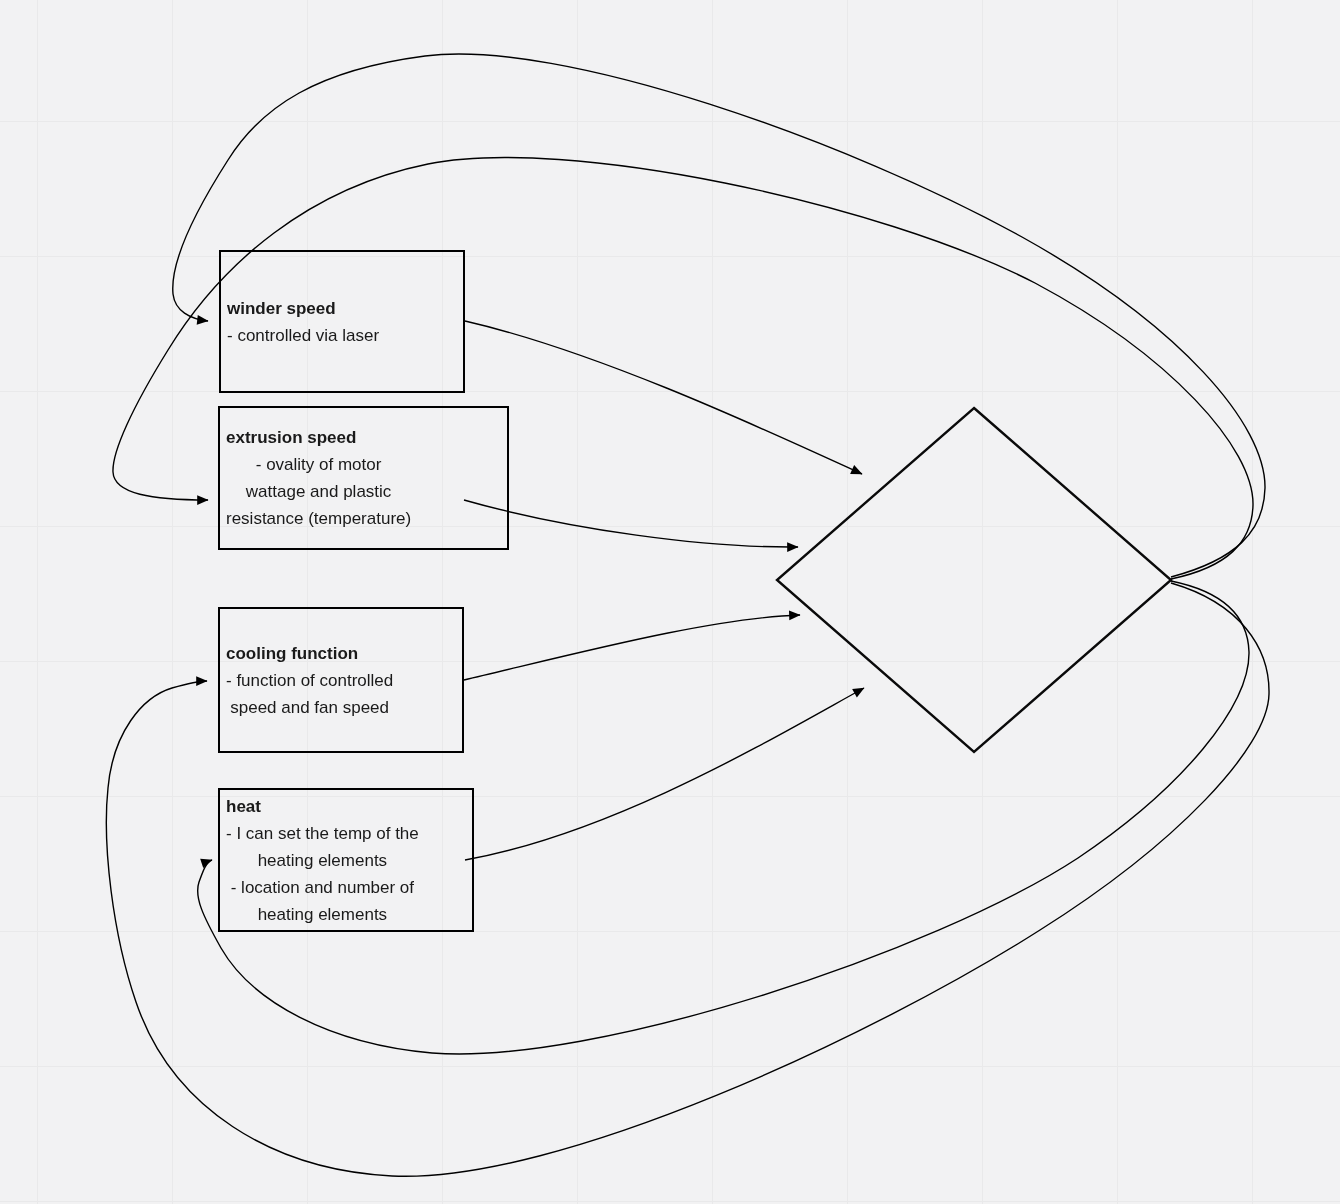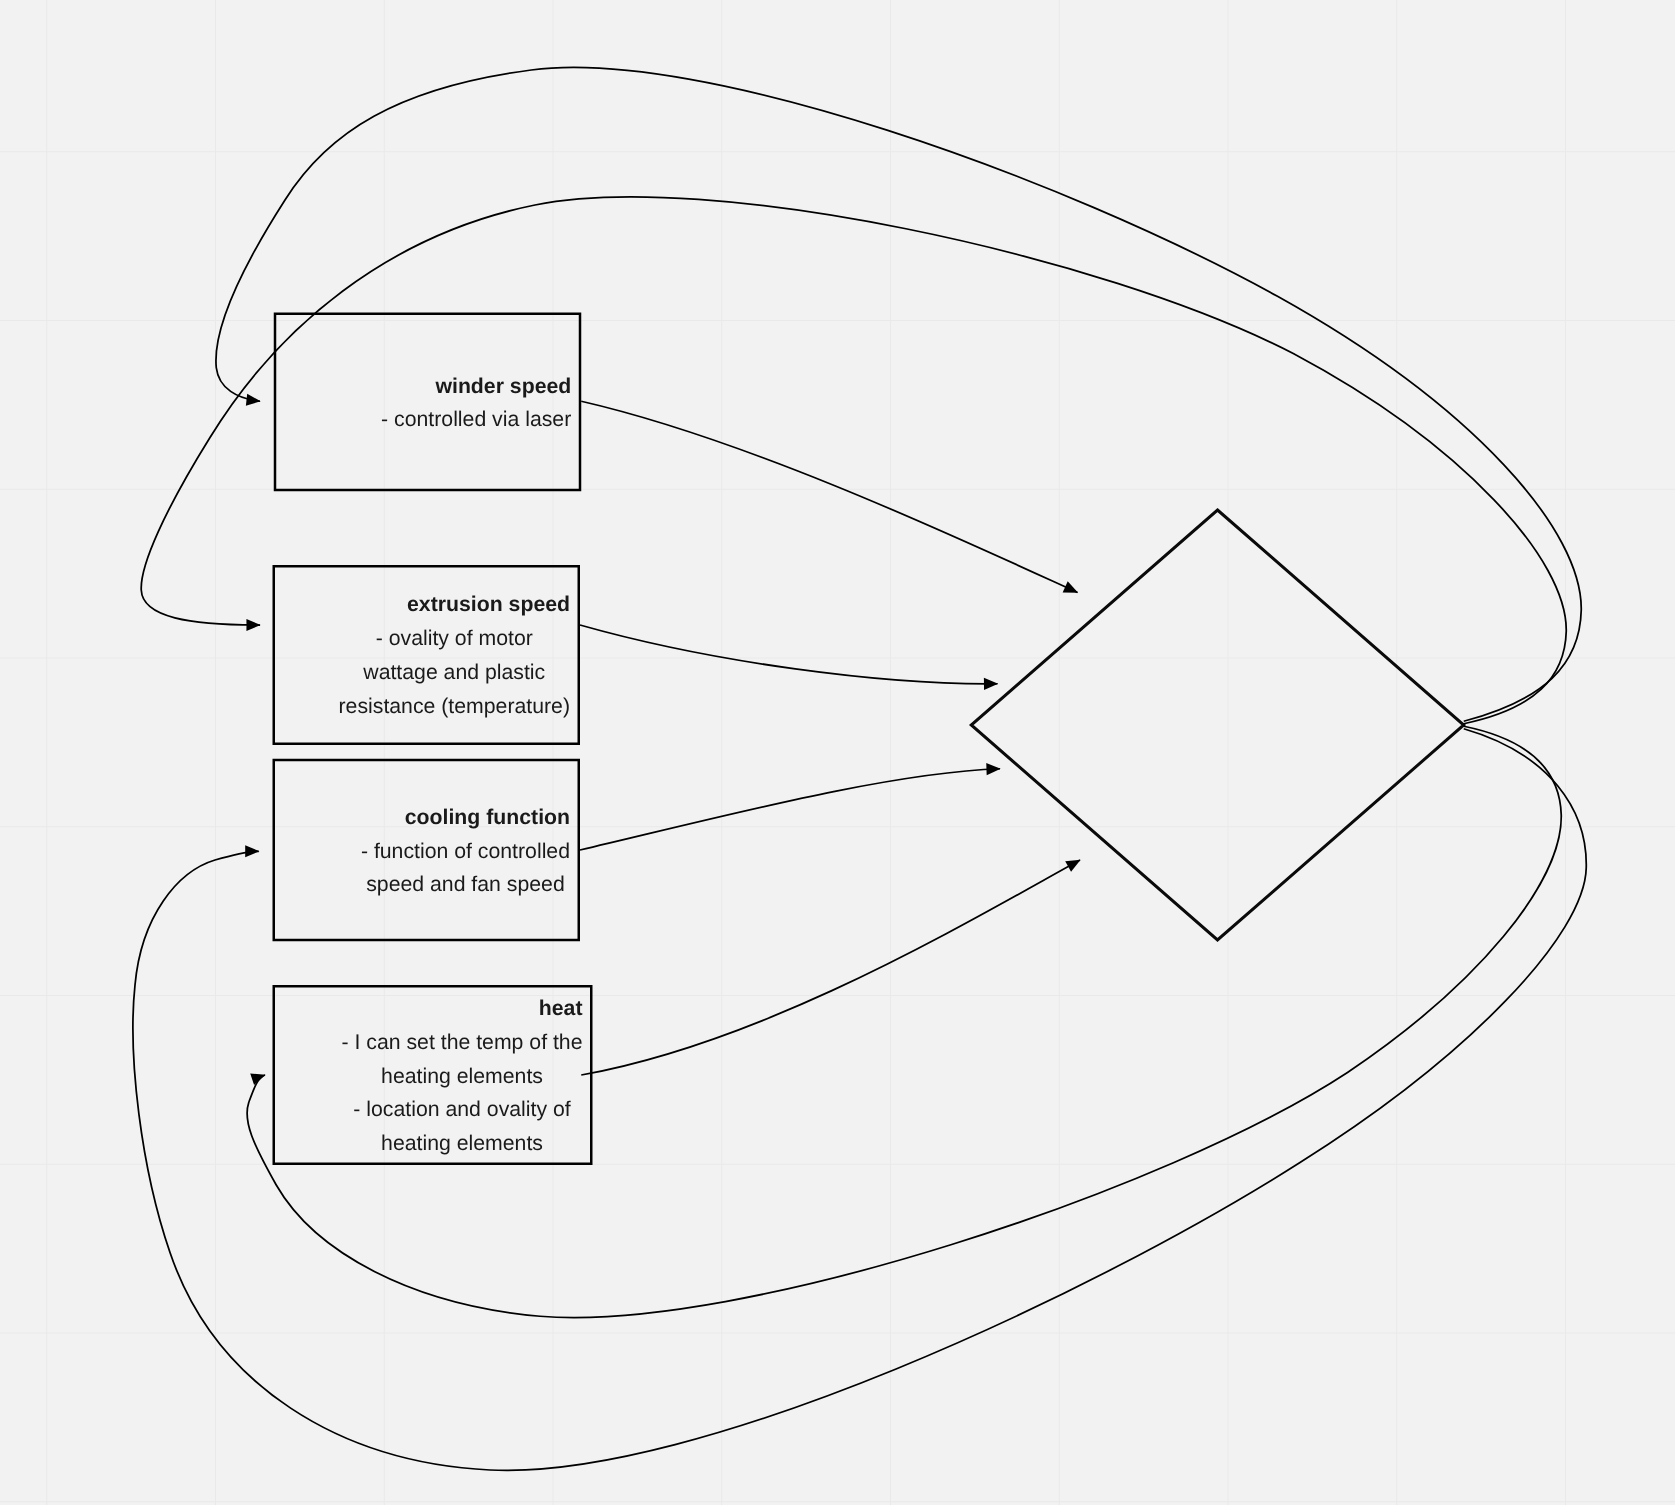--- a/index.html
+++ b/index.html
@@ -19,33 +19,33 @@
     background-size:135px 135px;
     background-position:37px 121px;
   }
   .node{
     position:absolute;
     box-sizing:border-box;
     border:2px solid #000;
     background:transparent;
     display:flex;
     flex-direction:column;
-    align-items:flex-end;
+    align-items:flex-start;
     justify-content:center;
     text-align:center;
     color:#1a1a1a;
     font-size:17px;
     line-height:27px;
     z-index:1;
     padding:2px 6px;
   }
   .node-title{font-weight:bold;}
   .node-lines div{white-space:nowrap;}
   #box-winder   {left:219px; top:250px; width:246px; height:143px;}
-  #box-extrusion{left:218px; top:452px; width:246px; height:144px;}
+  #box-extrusion{left:218px; top:406px; width:291px; height:144px;}
   #box-cooling  {left:218px; top:607px; width:246px; height:146px;}
   #box-heat     {left:218px; top:788px; width:256px; height:144px;}
   #diamond-label{
     position:absolute;
     left:824px; top:498px; width:300px; height:164px;
     border:none; padding:0;
     z-index:3;
   }
   #edge-layer{
     position:absolute;
@@ -90,21 +90,21 @@
         <div>- function of controlled</div>
         <div>speed and fan speed</div>
       </div>
   </div>
 
   <div class="node" id="box-heat">
     <div class="node-title">heat</div>
     <div class="node-lines">
         <div>- I can set the temp of the</div>
         <div>heating elements</div>
-        <div>- location and ovality of</div>
+        <div>- location and number of</div>
         <div>heating elements</div>
       </div>
   </div>
 
 
   <svg id="edge-layer" width="1340" height="1204" viewBox="0 0 1340 1204">
     <defs>
       <marker id="arrow" viewBox="0 0 12 12" refX="11" refY="6" markerWidth="13" markerHeight="13" orient="auto" markerUnits="userSpaceOnUse">
         <path d="M1 1.5 L11.5 6 L1 10.5 z" fill="#000"></path>
       </marker>

